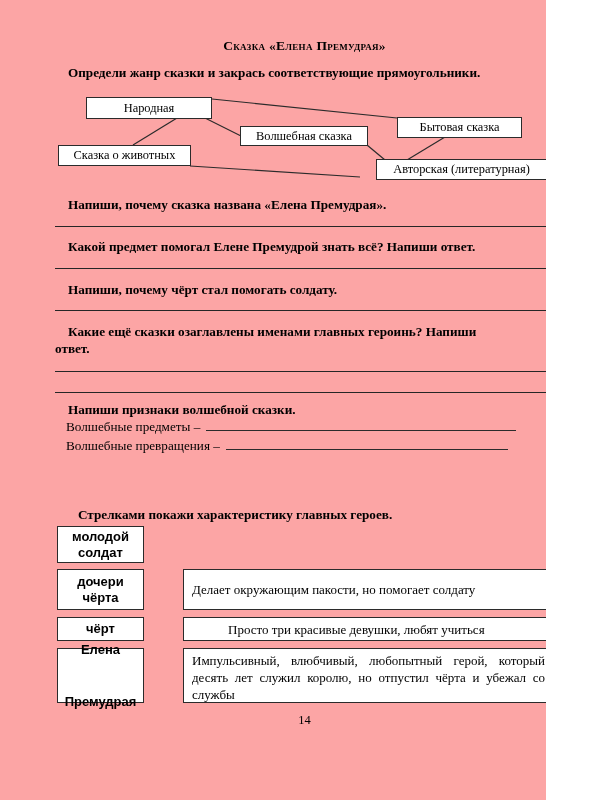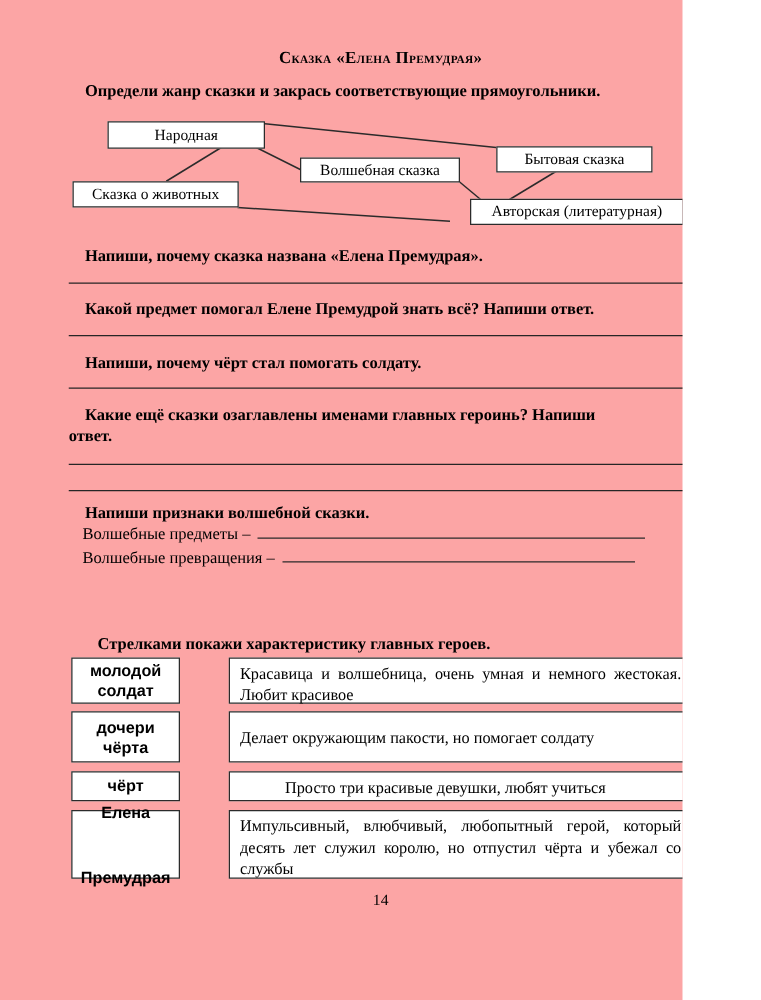--- a/index.html
+++ b/index.html
@@ -221,23 +221,20 @@
 
 
   <div class="qline" style="left:66px; top:506px;margin-left:12px;">Стрелками покажи характеристику главных героев.</div>
 
   <div id="match-table">
 
     <div class="cell cell-left" style="left:57px; top:526px; width:87px; height:37px;">
       <span>молодой</span>
       <span>солдат</span>
     </div>
-    <div class="cell cell-right top" style="left:183px; top:526px; width:370px; height:37px;">
-      <span>Красавица и волшебница, очень умная и немного жестокая. Любит красивое</span>
-    </div>
 
     <div class="cell cell-left" style="left:57px; top:569px; width:87px; height:41px;">
       <span>дочери</span>
       <span>чёрта</span>
     </div>
     <div class="cell cell-right" style="left:183px; top:569px; width:370px; height:41px;">
       <span>Делает окружающим пакости, но помогает солдату</span>
     </div>
 
     <div class="cell cell-left" style="left:57px; top:617px; width:87px; height:24px;">

